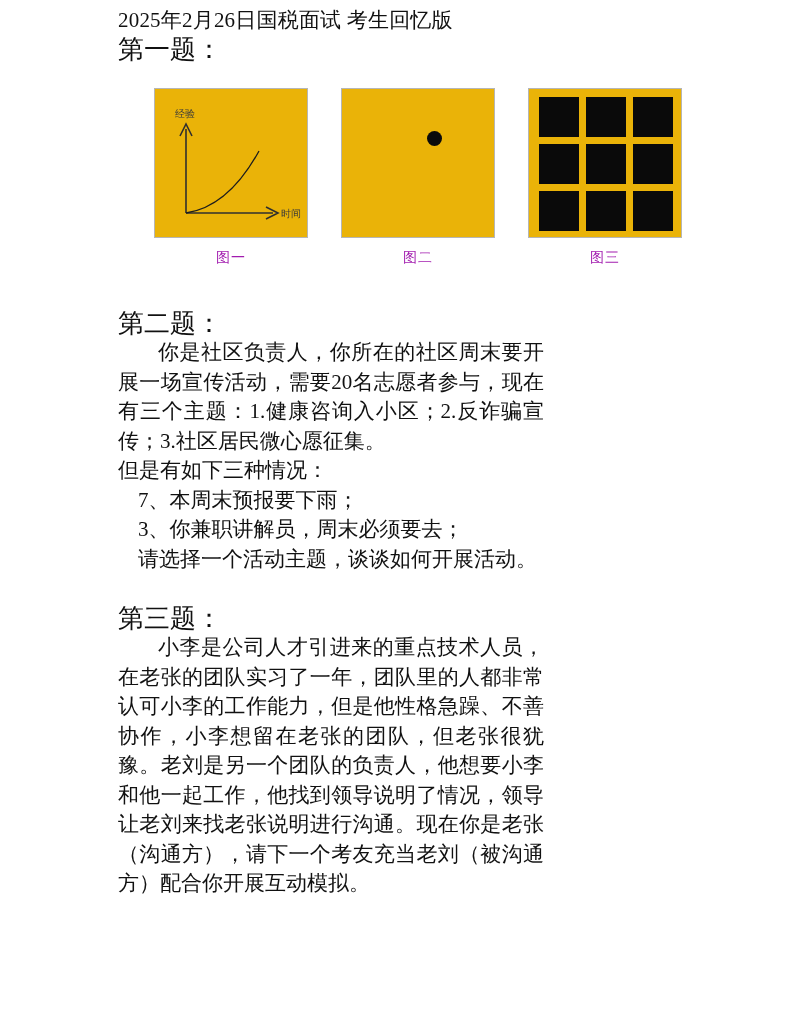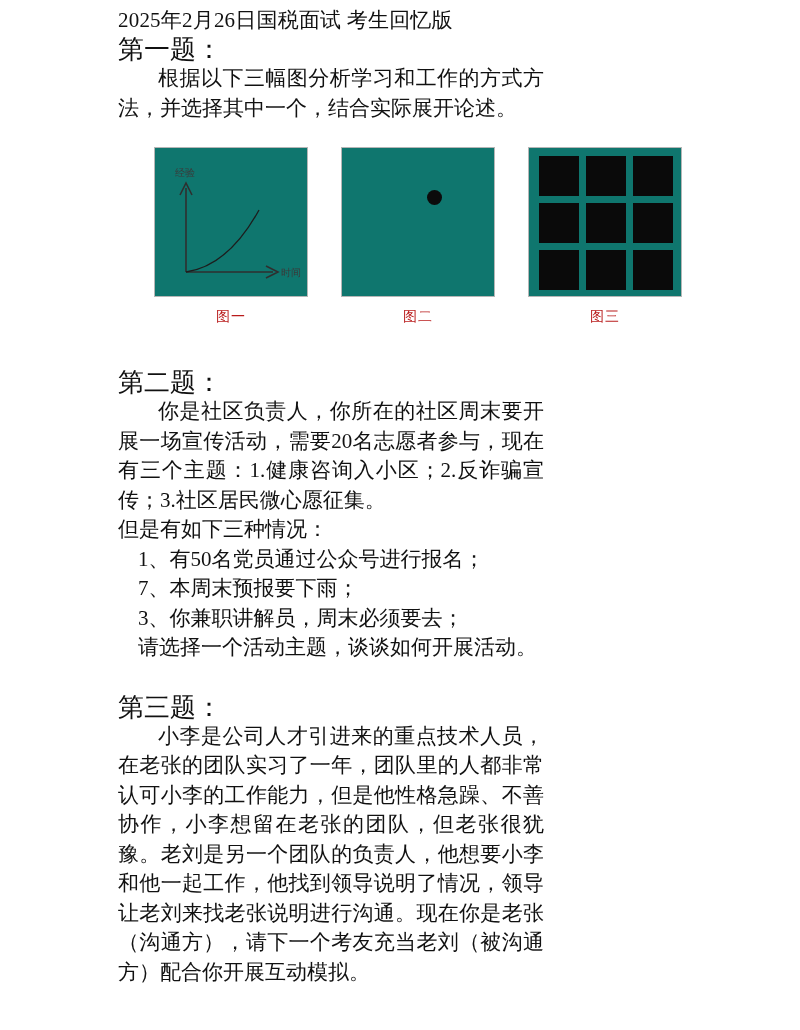--- a/index.html
+++ b/index.html
@@ -70,27 +70,27 @@
     display: flex;
     flex-direction: column;
     align-items: center;
   }
   .fig-box {
     width: 154px;
     height: 150px;
     border: 1px solid #b6b6b6;
     box-sizing: border-box;
     position: relative;
-    background: #0f766e;
+    background: #eab308;
   }
   .fig-caption {
     margin-top: 11px;
     font-size: 14px;
     line-height: 18px;
-    color: #b91c1c;
+    color: #a21caf;
     letter-spacing: 1px;
   }
 
   
   .fig1-svg { display: block; }
 
   
   .fig2-dot {
     position: absolute;
     width: 15px;
@@ -121,21 +121,20 @@
   .sec-gap-2 { height: 30px; }
 </style>
 </head>
 <body>
 
 <div class="page">
 
   <div class="doc-title">2025年2月26日国税面试 考生回忆版</div>
 
   <div class="q-label">第一题：</div>
-  <p class="para indent">根据以下三幅图分析学习和工作的方式方法，并选择其中一个，结合实际展开论述。</p>
 
   <div class="figures">
 
     <div class="figure">
       <div class="fig-box">
         <svg class="fig1-svg" width="152" height="148" viewBox="0 0 152 148">
           <text x="20" y="28" font-family="'Liberation Sans', sans-serif" font-size="10" fill="#3a3a3a">经验</text>
           <line x1="31" y1="40" x2="31" y2="124" stroke="#2f2f2f" stroke-width="1.6"></line>
           <polyline points="25,47 31,35 37,47" fill="none" stroke="#2f2f2f" stroke-width="1.6"></polyline>
           <line x1="31" y1="124" x2="118" y2="124" stroke="#2f2f2f" stroke-width="1.6"></line>
@@ -171,21 +170,20 @@
       <div class="fig-caption">图三</div>
     </div>
 
   </div>
 
   <div class="sec-gap-1"></div>
 
   <div class="q-label">第二题：</div>
   <p class="para indent">你是社区负责人，你所在的社区周末要开展一场宣传活动，需要20名志愿者参与，现在有三个主题：1.健康咨询入小区；2.反诈骗宣传；3.社区居民微心愿征集。</p>
   <p class="para nojustify">但是有如下三种情况：</p>
-  <p class="para nojustify indent-1">1、有50名党员通过公众号进行报名；</p>
   <p class="para nojustify indent-1">7、本周末预报要下雨；</p>
   <p class="para nojustify indent-1">3、你兼职讲解员，周末必须要去；</p>
   <p class="para nojustify indent-1">请选择一个活动主题，谈谈如何开展活动。</p>
 
   <div class="sec-gap-2"></div>
 
   <div class="q-label">第三题：</div>
   <p class="para indent">小李是公司人才引进来的重点技术人员，在老张的团队实习了一年，团队里的人都非常认可小李的工作能力，但是他性格急躁、不善协作，小李想留在老张的团队，但老张很犹豫。老刘是另一个团队的负责人，他想要小李和他一起工作，他找到领导说明了情况，领导让老刘来找老张说明进行沟通。现在你是老张（沟通方），请下一个考友充当老刘（被沟通方）配合你开展互动模拟。</p>
 
 </div>

